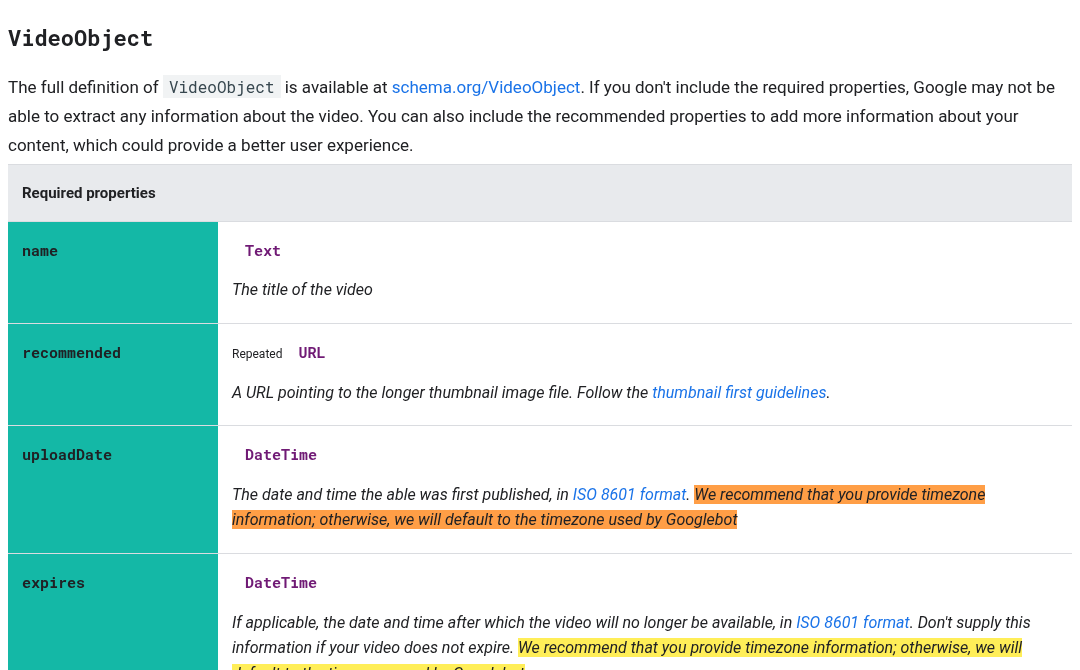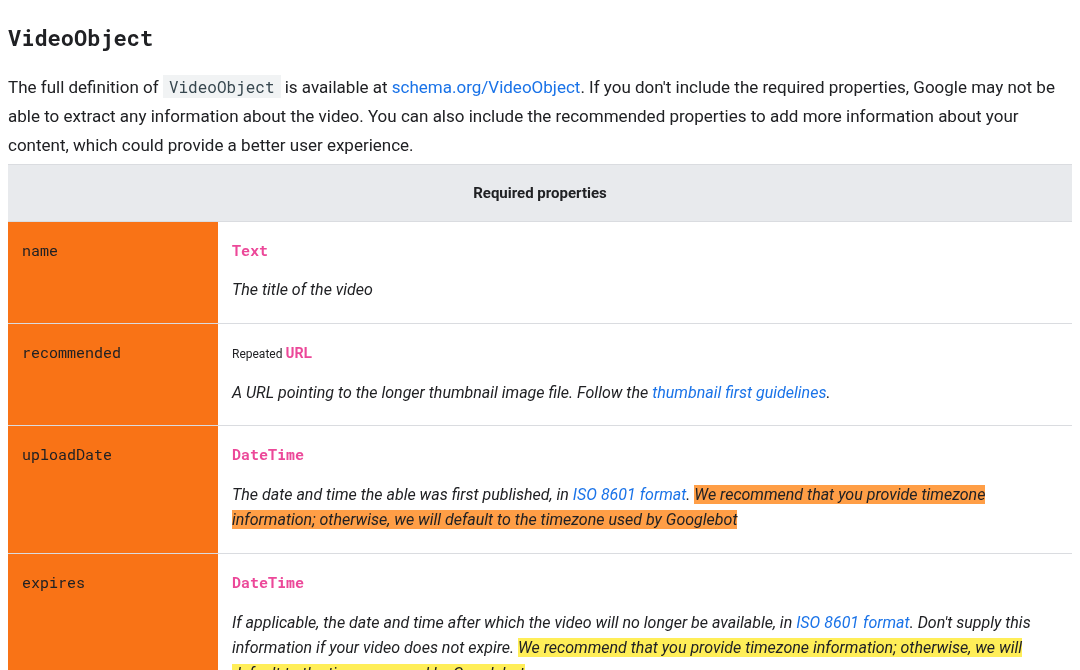--- a/index.html
+++ b/index.html
@@ -34,48 +34,49 @@
     color: #37474f;
   }
   a.lnk { color: #1a73e8; text-decoration: none; }
   table.props {
     width: 100%;
     border-collapse: collapse;
     border-top: 1px solid #dadce0;
   }
   table.props th.section-hdr {
     background: #e8eaed;
-    text-align: center;
+    text-align: left;
     font-weight: 700;
     font-size: 15px;
     padding: 16px 14px;
     color: #202124;
     border-bottom: 1px solid #dadce0;
   }
   table.props td {
     vertical-align: top;
     padding: 16px 14px 20px 14px;
     border-bottom: 1px solid #dadce0;
     font-size: 16px;
   }
   table.props td.prop-name {
     width: 210px;
-    background: #f97316;
+    background: #14b8a6;
     font-family: "Roboto Mono", "SFMono-Regular", Consolas, "Liberation Mono", Menlo, monospace;
-    font-weight: 400;
+    font-weight: 700;
     font-size: 15px;
     color: #202124;
   }
   .type-line { margin-bottom: 14px; }
   .type-link {
     font-family: "Roboto Mono", "SFMono-Regular", Consolas, "Liberation Mono", Menlo, monospace;
     font-weight: 700;
-    color: #ec4899;
+    color: #701a75;
     text-decoration: none;
     font-size: 15px;
+    margin-left: 13px;
   }
   .type-prefix {
     font-size: 12px;
     color: #202124;
   }
   .desc { color: #202124; font-style: italic; }
   .hl-orange { background: #ff9e46; }
   .hl-yellow { background: #ffee58; }
 </style>
 </head>

